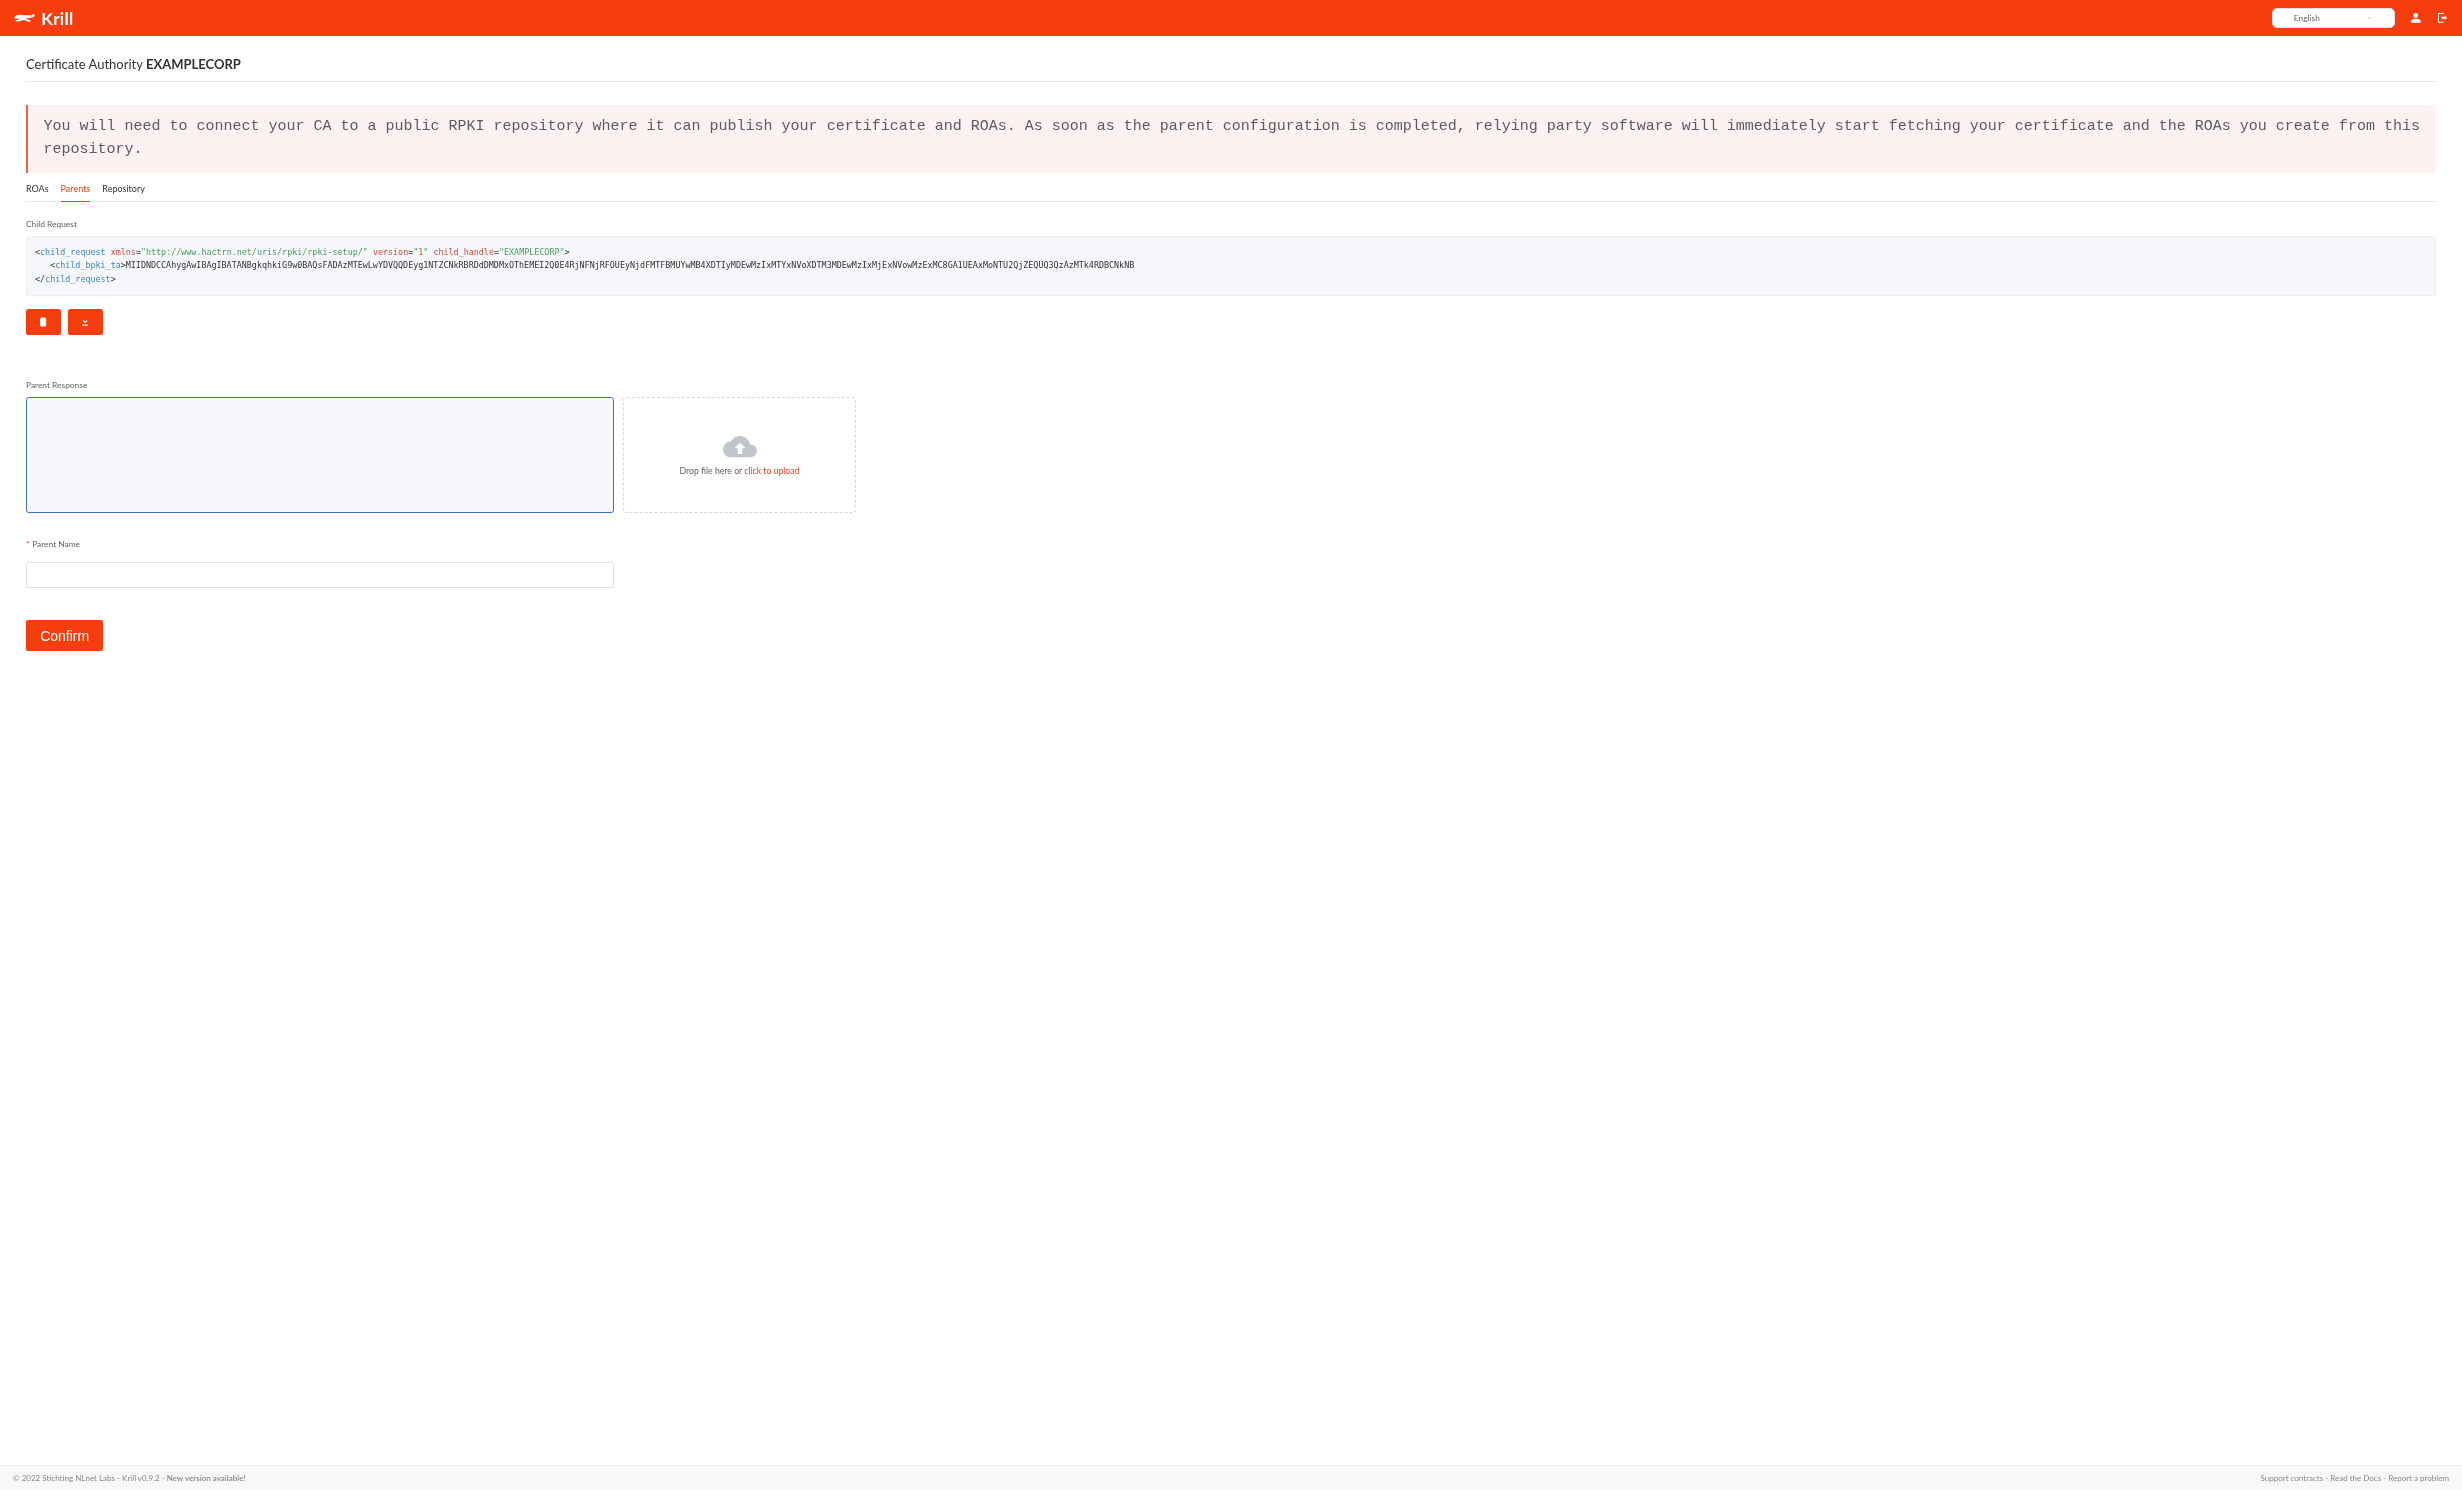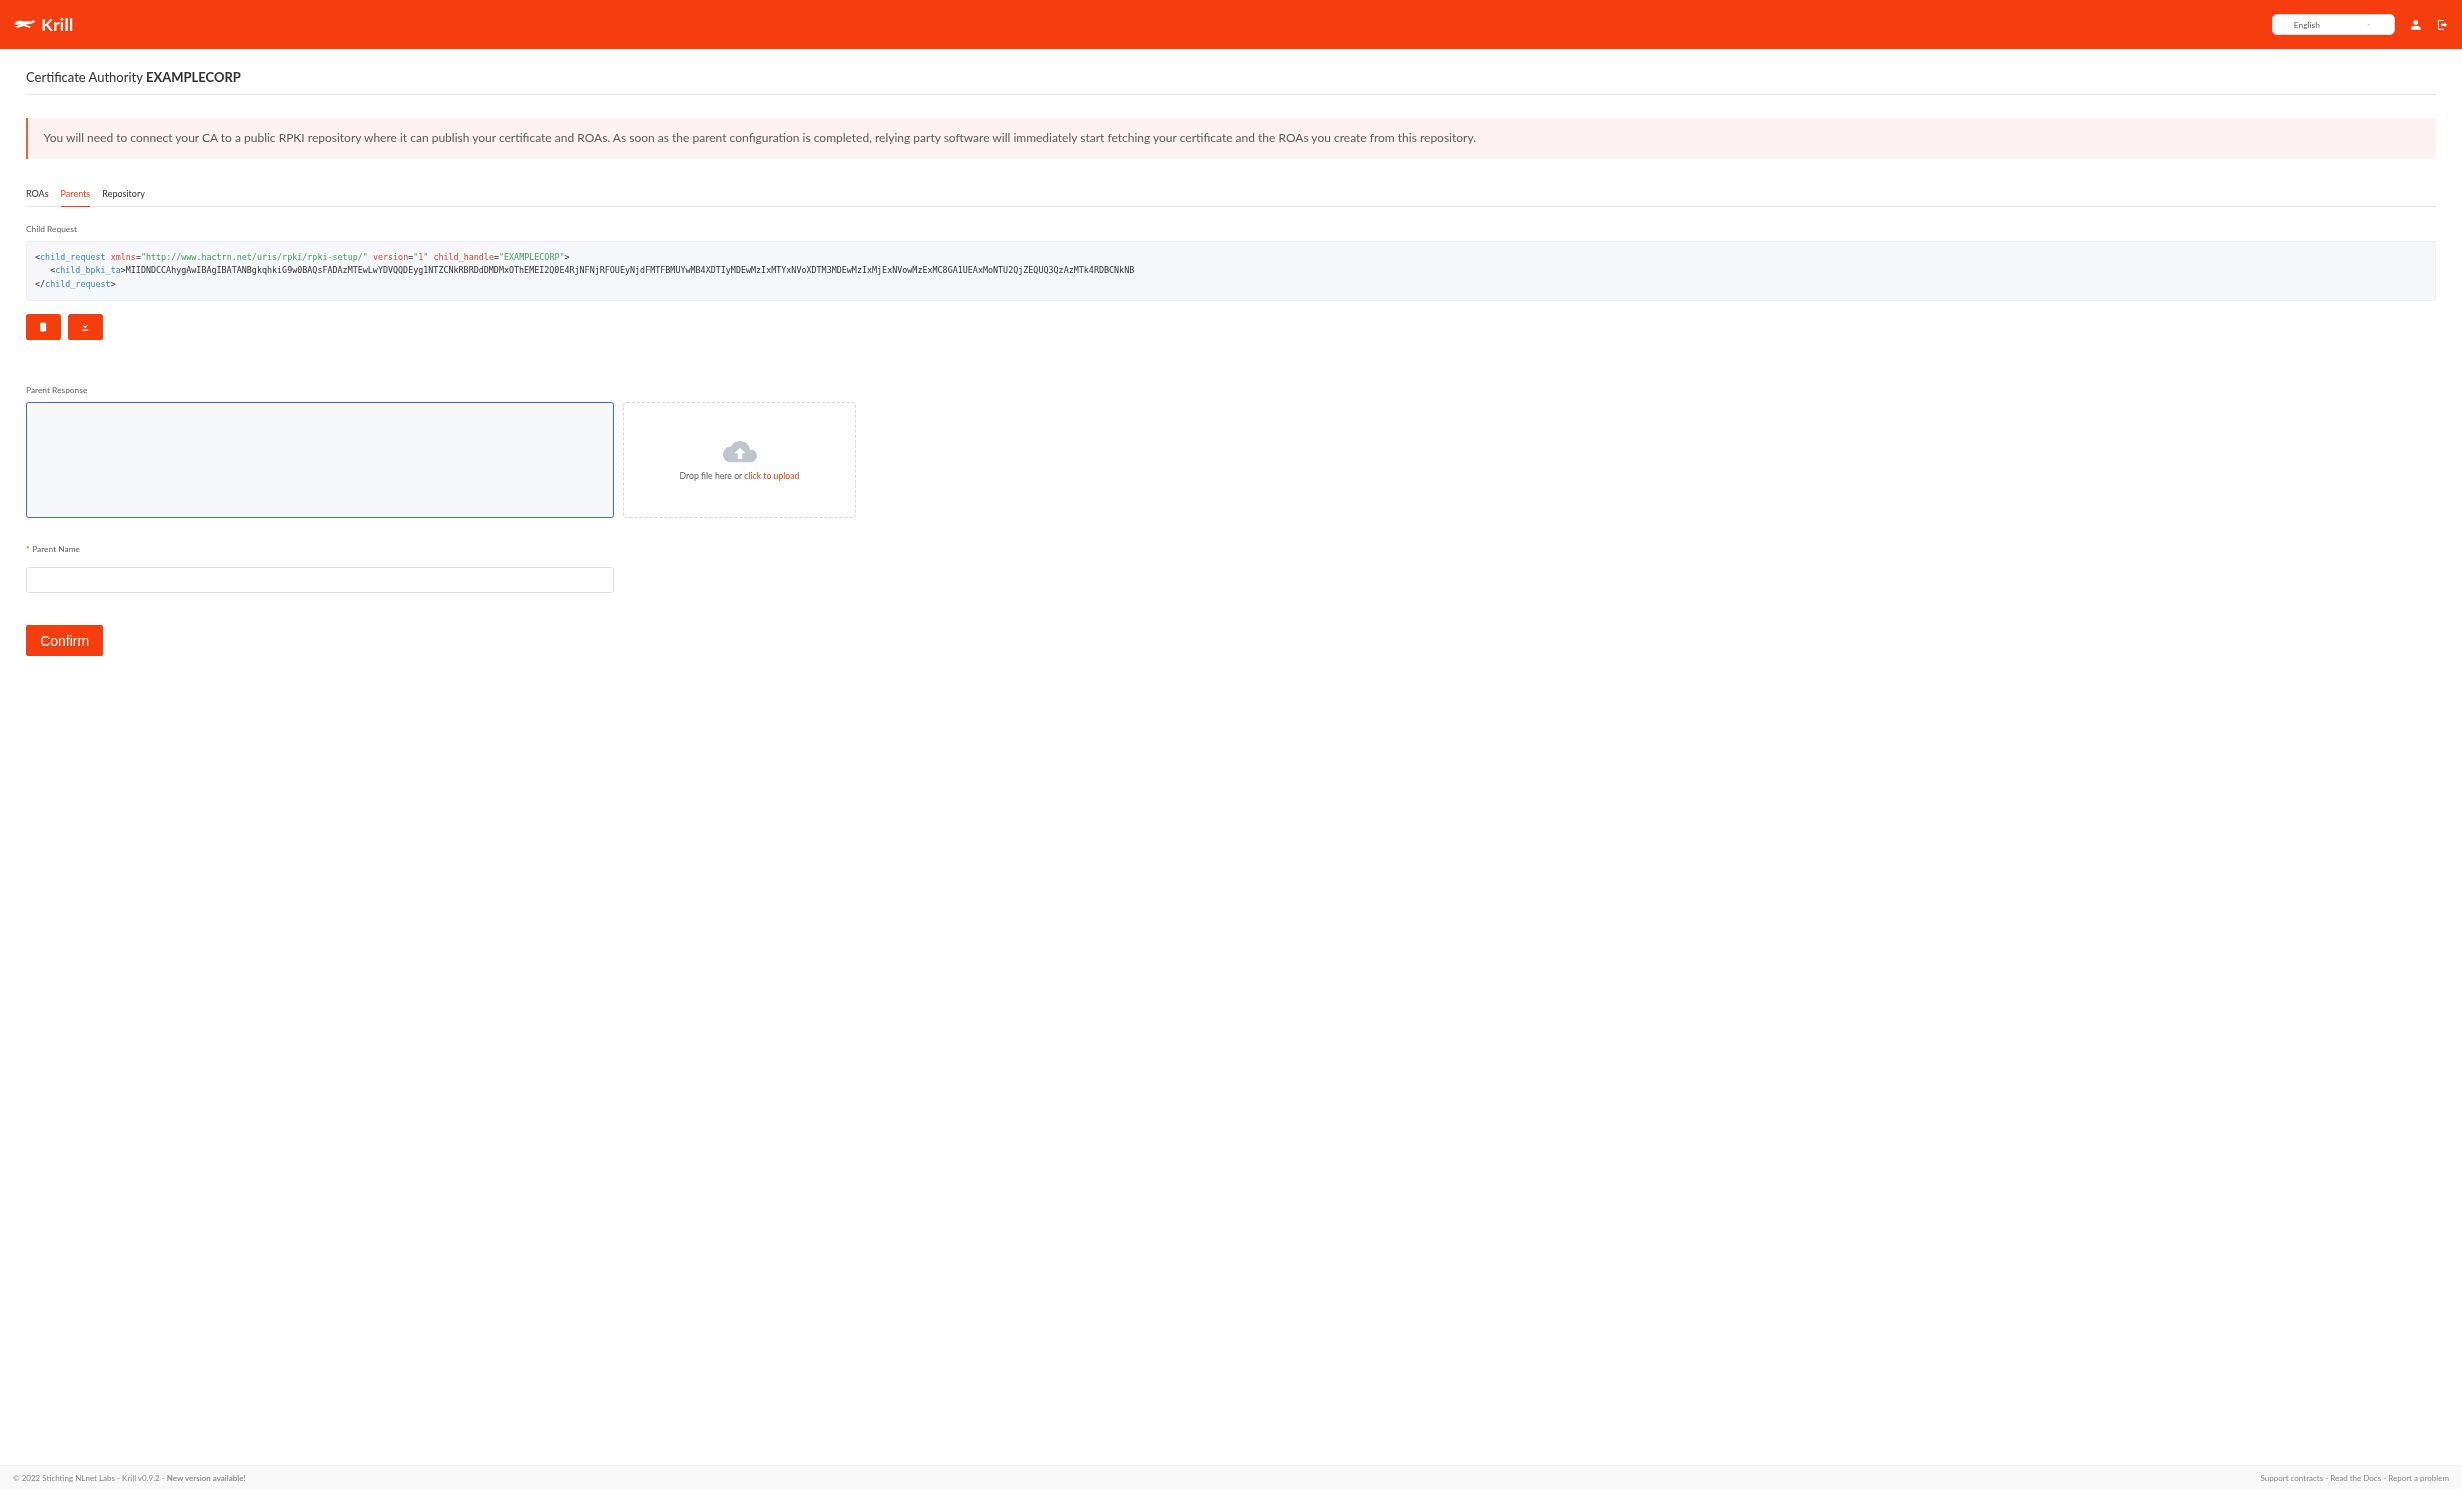--- a/index.html
+++ b/index.html
@@ -17,21 +17,21 @@
   html, body {
     margin: 0; padding: 0;
     font-family: -apple-system, BlinkMacSystemFont, "Segoe UI", "Lato", sans-serif;
     background: #ffffff;
     color: var(--text);
     font-size: 9px;
   }
   
   .app-header {
     background: var(--brand);
-    height: 49px;
+    height: 36px;
     display: flex;
     align-items: center;
     padding: 0 13px;
     color: #fff;
   }
   .logo-area {
     display: flex; align-items: center;
     gap: 5.2px;
   }
   .shrimp-svg { width: 23px; height: 13px; fill: #fff; }
@@ -65,23 +65,24 @@
   hr.sep {
     border: none; border-top: 0.6px solid var(--border);
     margin: 0 0 23px 0;
   }
 
   .alert-warn {
     background: var(--warn-bg);
     border-left: 2.6px solid var(--warn-border);
     padding: 11.6px 15.5px;
     color: #5c5c5c;
-    font-size: 12px;
+    font-size: 15px;
     line-height: 1.5;
-    margin-bottom: 29px;
+    margin-bottom: 10px;
+    font-family: Liberation Mono, monospace;
   }
 
   
   .tabs {
     display: flex;
     gap: 12px;
     border-bottom: 0.6px solid var(--border);
     margin-bottom: 17px;
   }
   .tab {

